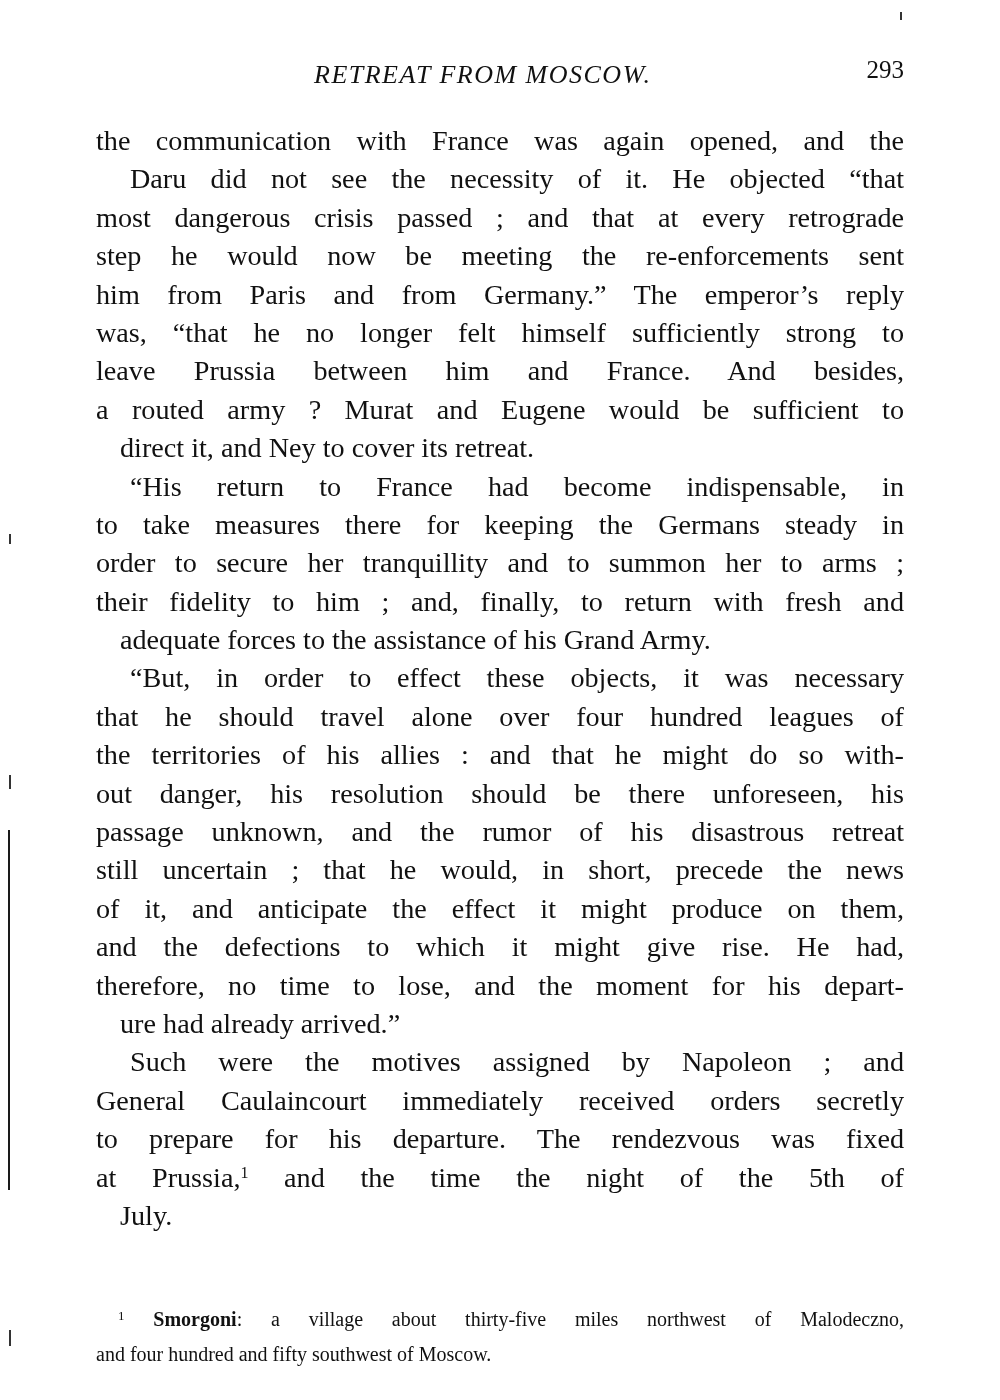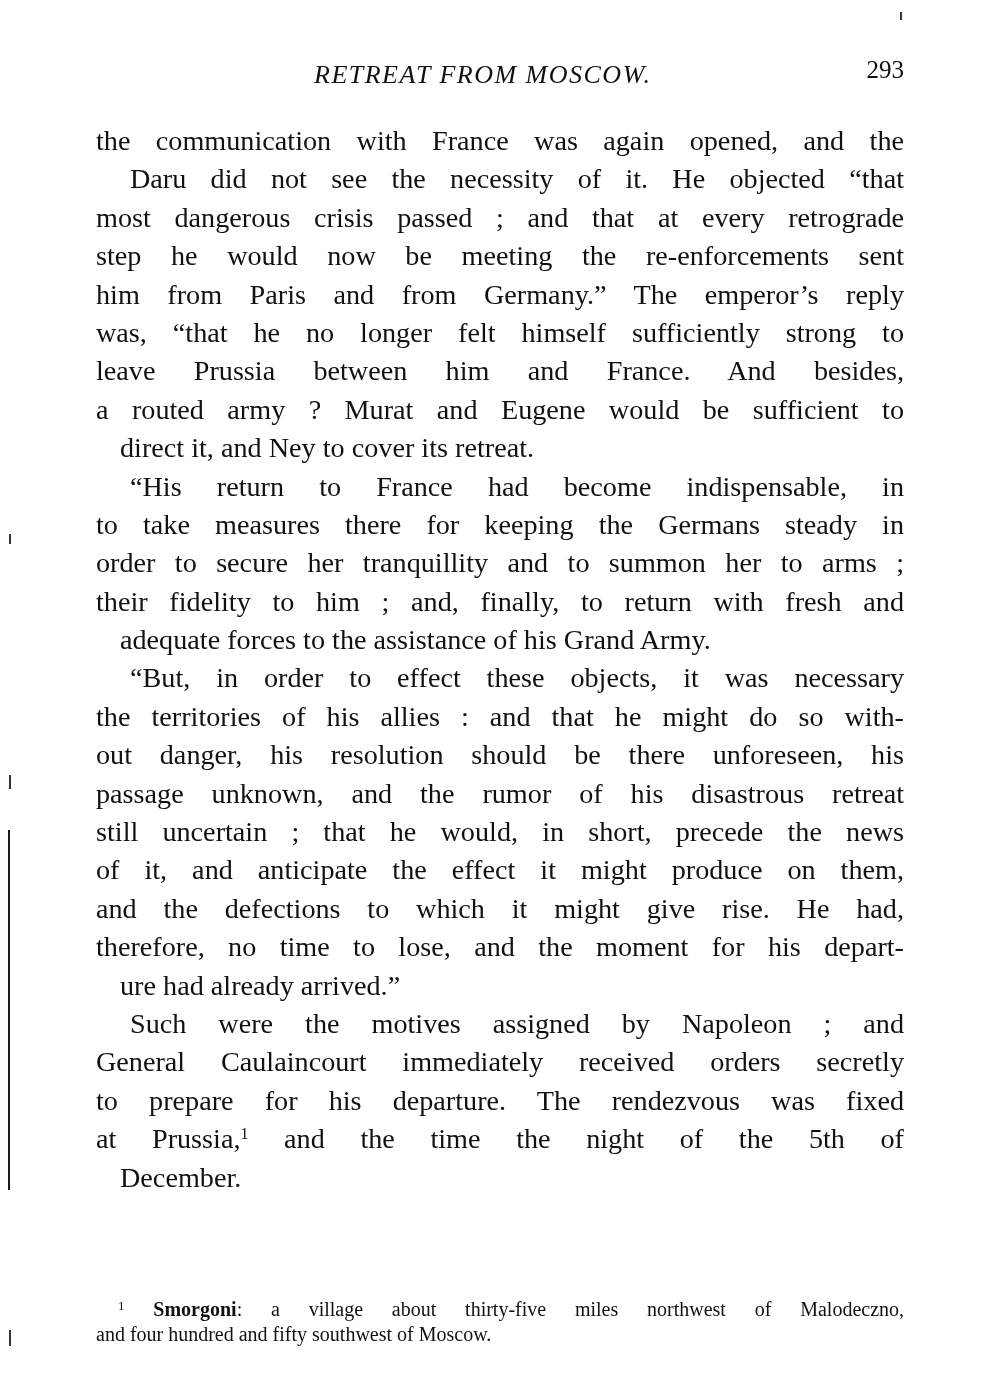--- a/index.html
+++ b/index.html
@@ -6,21 +6,21 @@
   body { width: 1000px; height: 1400px; position: relative; overflow: hidden; color: #111111; }
   .page { position: absolute; left: 96px; top: 0; width: 808px; font-family: "Liberation Serif", "DejaVu Serif", serif; }
   .running-head { position: absolute; top: 56px; left: 0; width: 808px; height: 40px; font-size: 26px; }
   .running-title { position: absolute; left: 218px; top: 4px; font-style: italic; letter-spacing: 1.5px; }
   .page-number { position: absolute; right: 0; top: 0; font-size: 25px; }
   .body-text { position: absolute; top: 122px; left: 0; width: 808px; font-size: 28.2px; line-height: 38.4px; }
   .line { display: block; height: 38.4px; white-space: nowrap; text-align: justify; text-align-last: justify; }
   .line.last { text-align-last: left; margin-left: 24px; }
   .line.indent { padding-left: 34px; }
   .footnotes { position: absolute; top: 1291px; left: 0; width: 808px; font-size: 20px; line-height: 29px; font-family: "Liberation Serif", "DejaVu Serif", serif; }
-  .fn-line { display: block; height: 29px; white-space: nowrap; text-align: justify; text-align-last: justify; }
+  .fn-line { display: block; height: 29px; white-space: nowrap; text-align: justify; text-align-last: justify; margin-top: 10px; }
   .fn-line.indent { padding-left: 22px; }
   .fn-line.last { text-align-last: left; }
   .fn-marker { font-size: 13px; vertical-align: 6px; }
   .fn-term { font-weight: bold; }
   sup.ref { font-size: 16px; vertical-align: 9px; line-height: 0; }
   .margin-mark { position: absolute; background: #222; width: 2px; }
   .stray { position: absolute; width: 2px; height: 8px; background: #333; }
 </style>
 </head>
 <body>
@@ -48,36 +48,37 @@
     <div>
       <span class="line indent">“His return to France had become indispensable, in</span>
       <span class="line">to take measures there for keeping the Germans steady in</span>
       <span class="line">order to secure her tranquillity and to summon her to arms ;</span>
       <span class="line">their fidelity to him ; and, finally, to return with fresh and</span>
       <span class="line last">adequate forces to the assistance of his Grand Army.</span>
     </div>
 
     <div>
       <span class="line indent">“But, in order to effect these objects, it was necessary</span>
+      <span class="line">that he should travel alone over four hundred leagues of</span>
       <span class="line">the territories of his allies : and that he might do so with-</span>
       <span class="line">out danger, his resolution should be there unforeseen, his</span>
       <span class="line">passage unknown, and the rumor of his disastrous retreat</span>
       <span class="line">still uncertain ; that he would, in short, precede the news</span>
       <span class="line">of it, and anticipate the effect it might produce on them,</span>
       <span class="line">and the defections to which it might give rise.  He had,</span>
       <span class="line">therefore, no time to lose, and the moment for his depart-</span>
       <span class="line last">ure had already arrived.”</span>
     </div>
 
     <div>
       <span class="line indent">Such were the motives assigned by Napoleon ; and</span>
       <span class="line">General Caulaincourt immediately received orders secretly</span>
       <span class="line">to prepare for his departure.  The rendezvous was fixed</span>
       <span class="line"><span>at Prussia,</span><sup class="ref">1</sup><span> and the time the night of the 5th of</span></span>
-      <span class="line last">December.</span>
+      <span class="line last">July.</span>
     </div>
   </div>
 
   <div class="footnotes">
     <span class="fn-line indent"><span class="fn-marker">1</span> <span class="fn-term">Smorgoni</span><span>: a village about thirty-five miles northwest of Malodeczno,</span></span>
     <span class="fn-line last">and four hundred and fifty southwest of Moscow.</span>
   </div>
 </div>
 
 <div class="margin-mark" style="left:8px; top:830px; height:360px; background:#1a1a1a;"></div>

